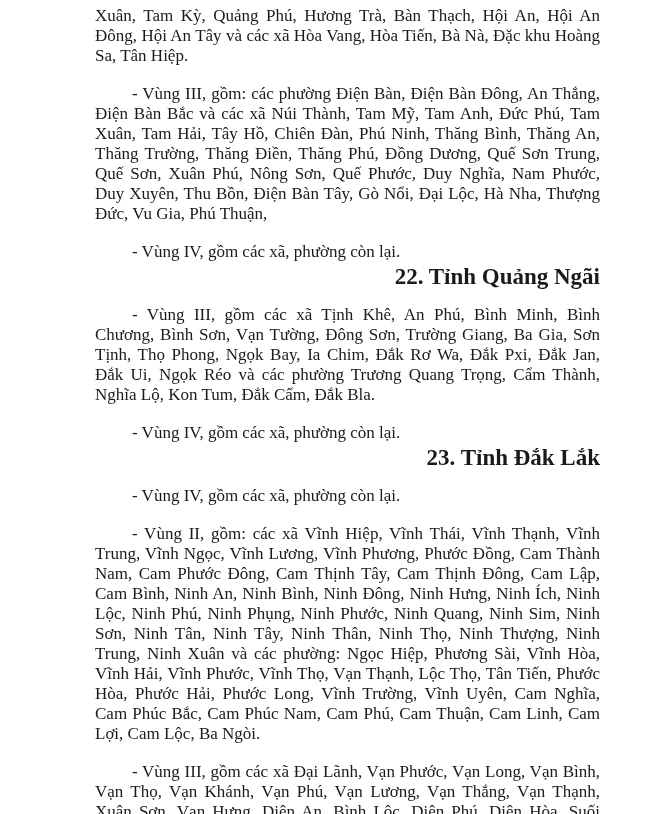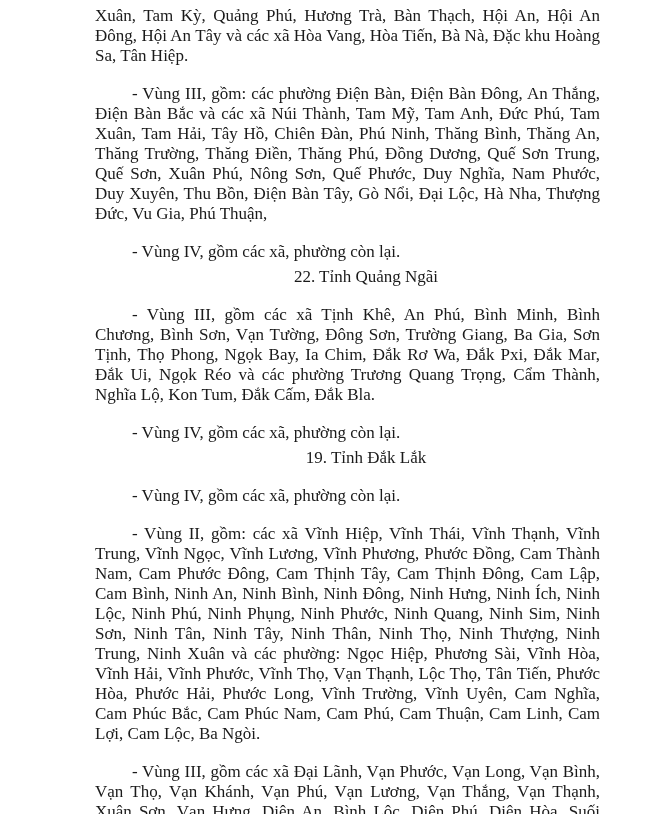--- a/index.html
+++ b/index.html
@@ -30,44 +30,44 @@
   }
   .para.indent {
     text-indent: 37px;
     margin-top: 18px;
   }
   .para.no-indent {
     text-indent: 0;
   }
   .heading {
     margin: 1px 0 5px 37px;
-    font-weight: normal;
-    font-size: 17px;
+    font-weight: bold;
+    font-size: 23px;
     line-height: 20px;
-    text-align: center;
+    text-align: right;
   }
 </style>
 </head>
 <body>
 
 <div class="page">
 
   <p class="para no-indent">Xuân, Tam Kỳ, Quảng Phú, Hương Trà, Bàn Thạch, Hội An, Hội An Đông, Hội An Tây và các xã Hòa Vang, Hòa Tiến, Bà Nà, Đặc khu Hoàng Sa, Tân Hiệp.</p>
 
   <p class="para indent">- Vùng III, gồm: các phường Điện Bàn, Điện Bàn Đông, An Thắng, Điện Bàn Bắc và các xã Núi Thành, Tam Mỹ, Tam Anh, Đức Phú, Tam Xuân, Tam Hải, Tây Hồ, Chiên Đàn, Phú Ninh, Thăng Bình, Thăng An, Thăng Trường, Thăng Điền, Thăng Phú, Đồng Dương, Quế Sơn Trung, Quế Sơn, Xuân Phú, Nông Sơn, Quế Phước, Duy Nghĩa, Nam Phước, Duy Xuyên, Thu Bồn, Điện Bàn Tây, Gò Nổi, Đại Lộc, Hà Nha, Thượng Đức, Vu Gia, Phú Thuận,</p>
 
   <p class="para indent">- Vùng IV, gồm các xã, phường còn lại.</p>
 
   <p class="heading">22. Tỉnh Quảng Ngãi</p>
 
-  <p class="para indent">- Vùng III, gồm các xã Tịnh Khê, An Phú, Bình Minh, Bình Chương, Bình Sơn, Vạn Tường, Đông Sơn, Trường Giang, Ba Gia, Sơn Tịnh, Thọ Phong, Ngọk Bay, Ia Chim, Đắk Rơ Wa, Đắk Pxi, Đắk Mar, Đắk Ui, Ngọk Réo và các phường Trương Quang Trọng, Cẩm Thành, Nghĩa Lộ, Kon Tum, Đắk Cấm, Đắk Bla.</p>
+  <p class="para indent">- Vùng III, gồm các xã Tịnh Khê, An Phú, Bình Minh, Bình Chương, Bình Sơn, Vạn Tường, Đông Sơn, Trường Giang, Ba Gia, Sơn Tịnh, Thọ Phong, Ngọk Bay, Ia Chim, Đắk Rơ Wa, Đắk Pxi, Đắk Jan, Đắk Ui, Ngọk Réo và các phường Trương Quang Trọng, Cẩm Thành, Nghĩa Lộ, Kon Tum, Đắk Cấm, Đắk Bla.</p>
 
   <p class="para indent">- Vùng IV, gồm các xã, phường còn lại.</p>
 
-  <p class="heading">19. Tỉnh Đắk Lắk</p>
+  <p class="heading">23. Tỉnh Đắk Lắk</p>
 
 
   <p class="para indent">- Vùng IV, gồm các xã, phường còn lại.</p>
 
 
   <p class="para indent">- Vùng II, gồm: các xã Vĩnh Hiệp, Vĩnh Thái, Vĩnh Thạnh, Vĩnh Trung, Vĩnh Ngọc, Vĩnh Lương, Vĩnh Phương, Phước Đồng, Cam Thành Nam, Cam Phước Đông, Cam Thịnh Tây, Cam Thịnh Đông, Cam Lập, Cam Bình, Ninh An, Ninh Bình, Ninh Đông, Ninh Hưng, Ninh Ích, Ninh Lộc, Ninh Phú, Ninh Phụng, Ninh Phước, Ninh Quang, Ninh Sim, Ninh Sơn, Ninh Tân, Ninh Tây, Ninh Thân, Ninh Thọ, Ninh Thượng, Ninh Trung, Ninh Xuân và các phường: Ngọc Hiệp, Phương Sài, Vĩnh Hòa, Vĩnh Hải, Vĩnh Phước, Vĩnh Thọ, Vạn Thạnh, Lộc Thọ, Tân Tiến, Phước Hòa, Phước Hải, Phước Long, Vĩnh Trường, Vĩnh Uyên, Cam Nghĩa, Cam Phúc Bắc, Cam Phúc Nam, Cam Phú, Cam Thuận, Cam Linh, Cam Lợi, Cam Lộc, Ba Ngòi.</p>
 
   <p class="para indent">- Vùng III, gồm các xã Đại Lãnh, Vạn Phước, Vạn Long, Vạn Bình, Vạn Thọ, Vạn Khánh, Vạn Phú, Vạn Lương, Vạn Thắng, Vạn Thạnh, Xuân Sơn, Vạn Hưng, Diên An, Bình Lộc, Diên Phú, Diên Hòa, Suối Hiệp, Diên Thọ, Diên Thạnh, Diên Điền, Diên Toàn, Diên Tân, Suối Tiên, Diên Lạc, Diên Phước, Diên Sơn, Diên Lâm, Xuân Đồng, Suối Cát, Suối Tân, Cam Hòa, Cam Hải Tây, Cam Hải Đông, Cam Phước Tây, Cam Thành Bắc, Cam Tân, Cam Hiệp Nam, Cam An</p>
 
 </div>

